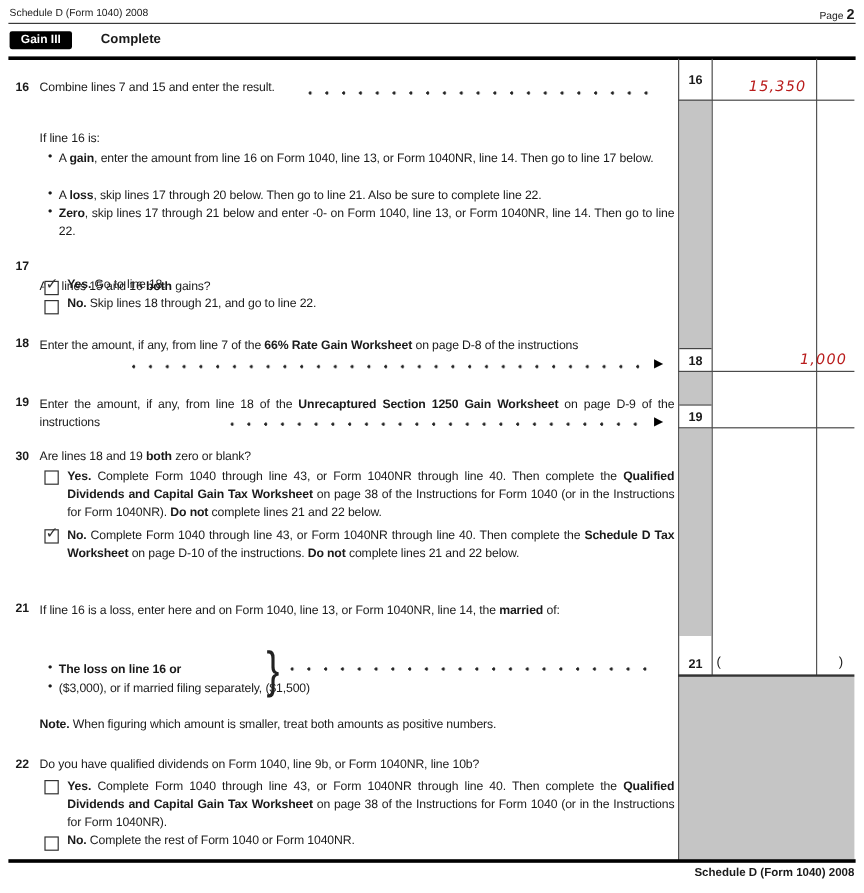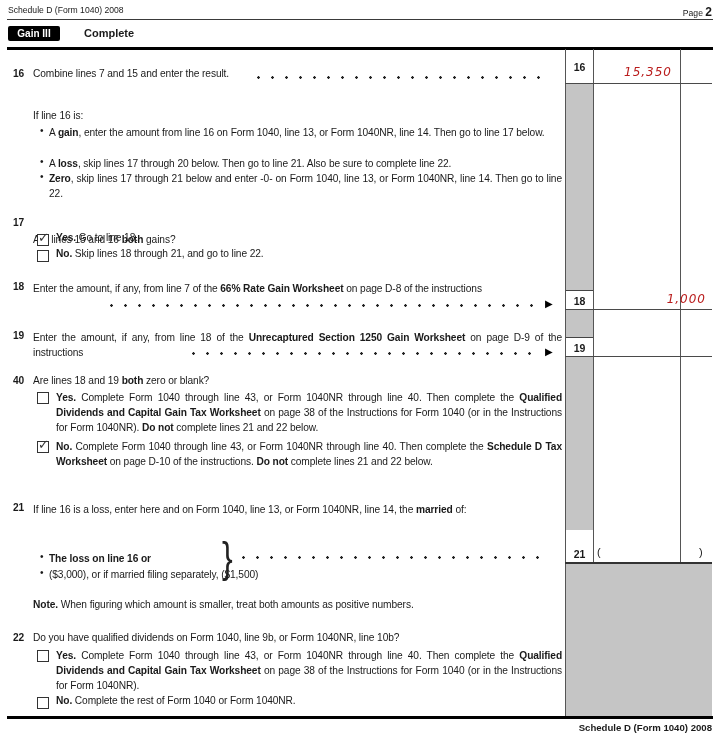--- a/index.html
+++ b/index.html
@@ -138,21 +138,21 @@
 <div class="abs linenum" style="top:281px;">18</div>
 <div class="abs body-txt txt" style="top:281px;">Enter the amount, if any, from line 7 of the <b>66% Rate Gain Worksheet</b> on page D-8 of the instructions</div>
 <div class="abs dots" style="left:110px;top:304px;width:425px;"></div>
 <div class="abs arrow" style="left:545px;top:298px;">▶</div>
 
 <div class="abs linenum" style="top:330px;">19</div>
 <div class="abs body-txt txt" style="top:330px;">Enter the amount, if any, from line 18 of the <b>Unrecaptured Section 1250 Gain Worksheet</b> on page D-9 of the instructions</div>
 <div class="abs dots" style="left:192px;top:352px;width:343px;"></div>
 <div class="abs arrow" style="left:545px;top:346px;">▶</div>
 
-<div class="abs linenum" style="top:375px;">40</div>
+<div class="abs linenum" style="top:375px;">30</div>
 <div class="abs" style="left:33px;top:375px;">Are lines 18 and 19 <b>both</b> zero or blank?</div>
 <span class="cb" style="left:37px;top:392px;">
   <span class="cbmark"></span>
 </span>
 <div class="abs opt-label txt" style="top:390px;"><b>Yes.</b> Complete Form 1040 through line 43, or Form 1040NR through line 40. Then complete the <b>Qualified Dividends and Capital Gain Tax Worksheet</b> on page 38 of the Instructions for Form 1040 (or in the Instructions for Form 1040NR). <b>Do not</b> complete lines 21 and 22 below.</div>
 <span class="cb" style="left:37px;top:441px;">
   <span class="cbmark">✓</span>
 </span>
 <div class="abs opt-label txt" style="top:439px;"><b>No.</b> Complete Form 1040 through line 43, or Form 1040NR through line 40. Then complete the <b>Schedule D Tax Worksheet</b> on page D-10 of the instructions. <b>Do not</b> complete lines 21 and 22 below.</div>
 

